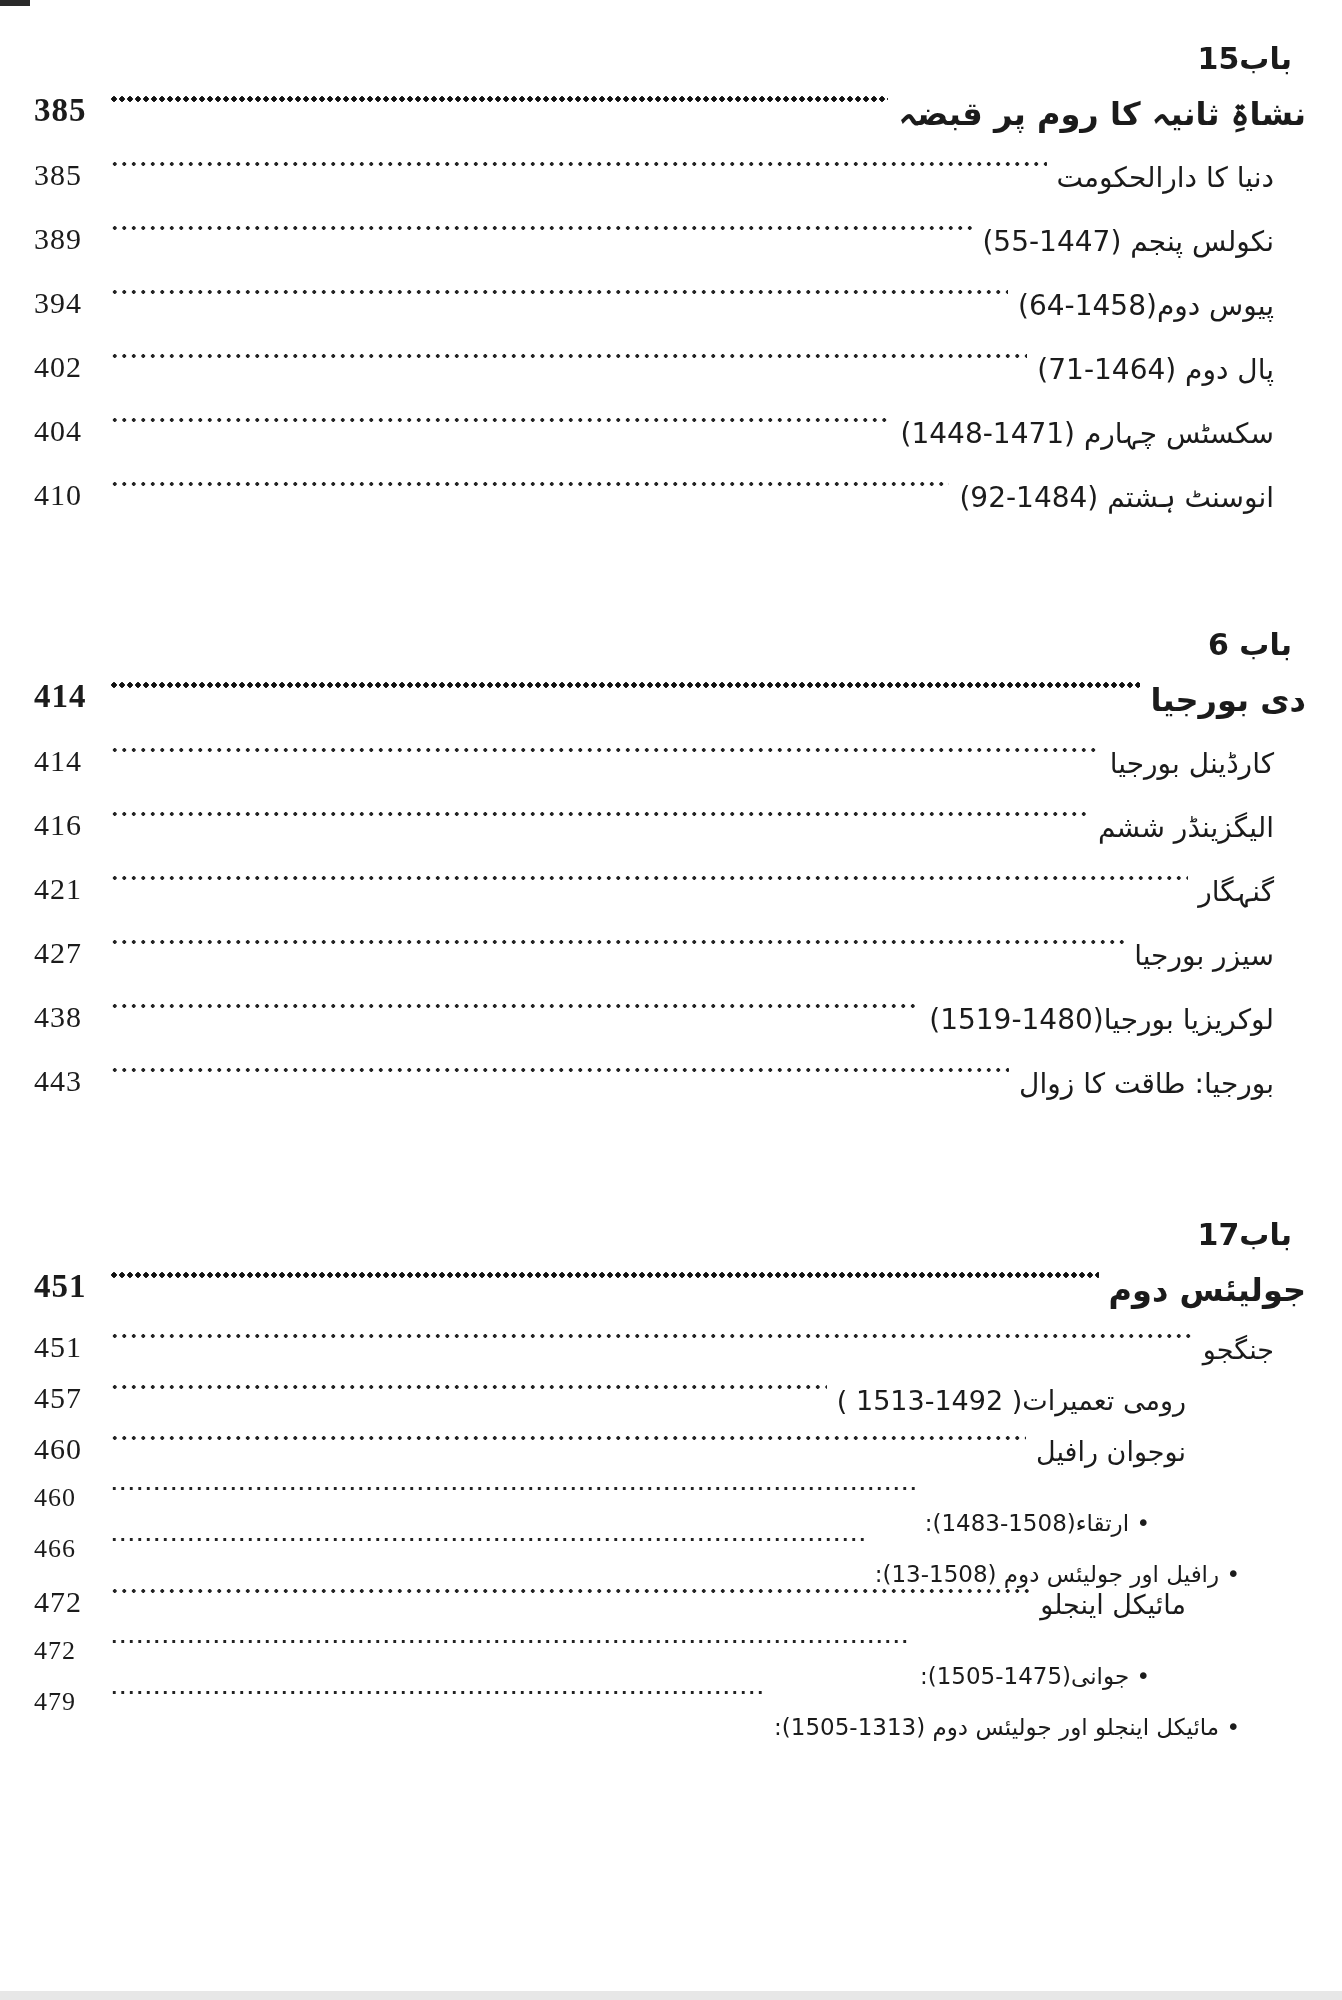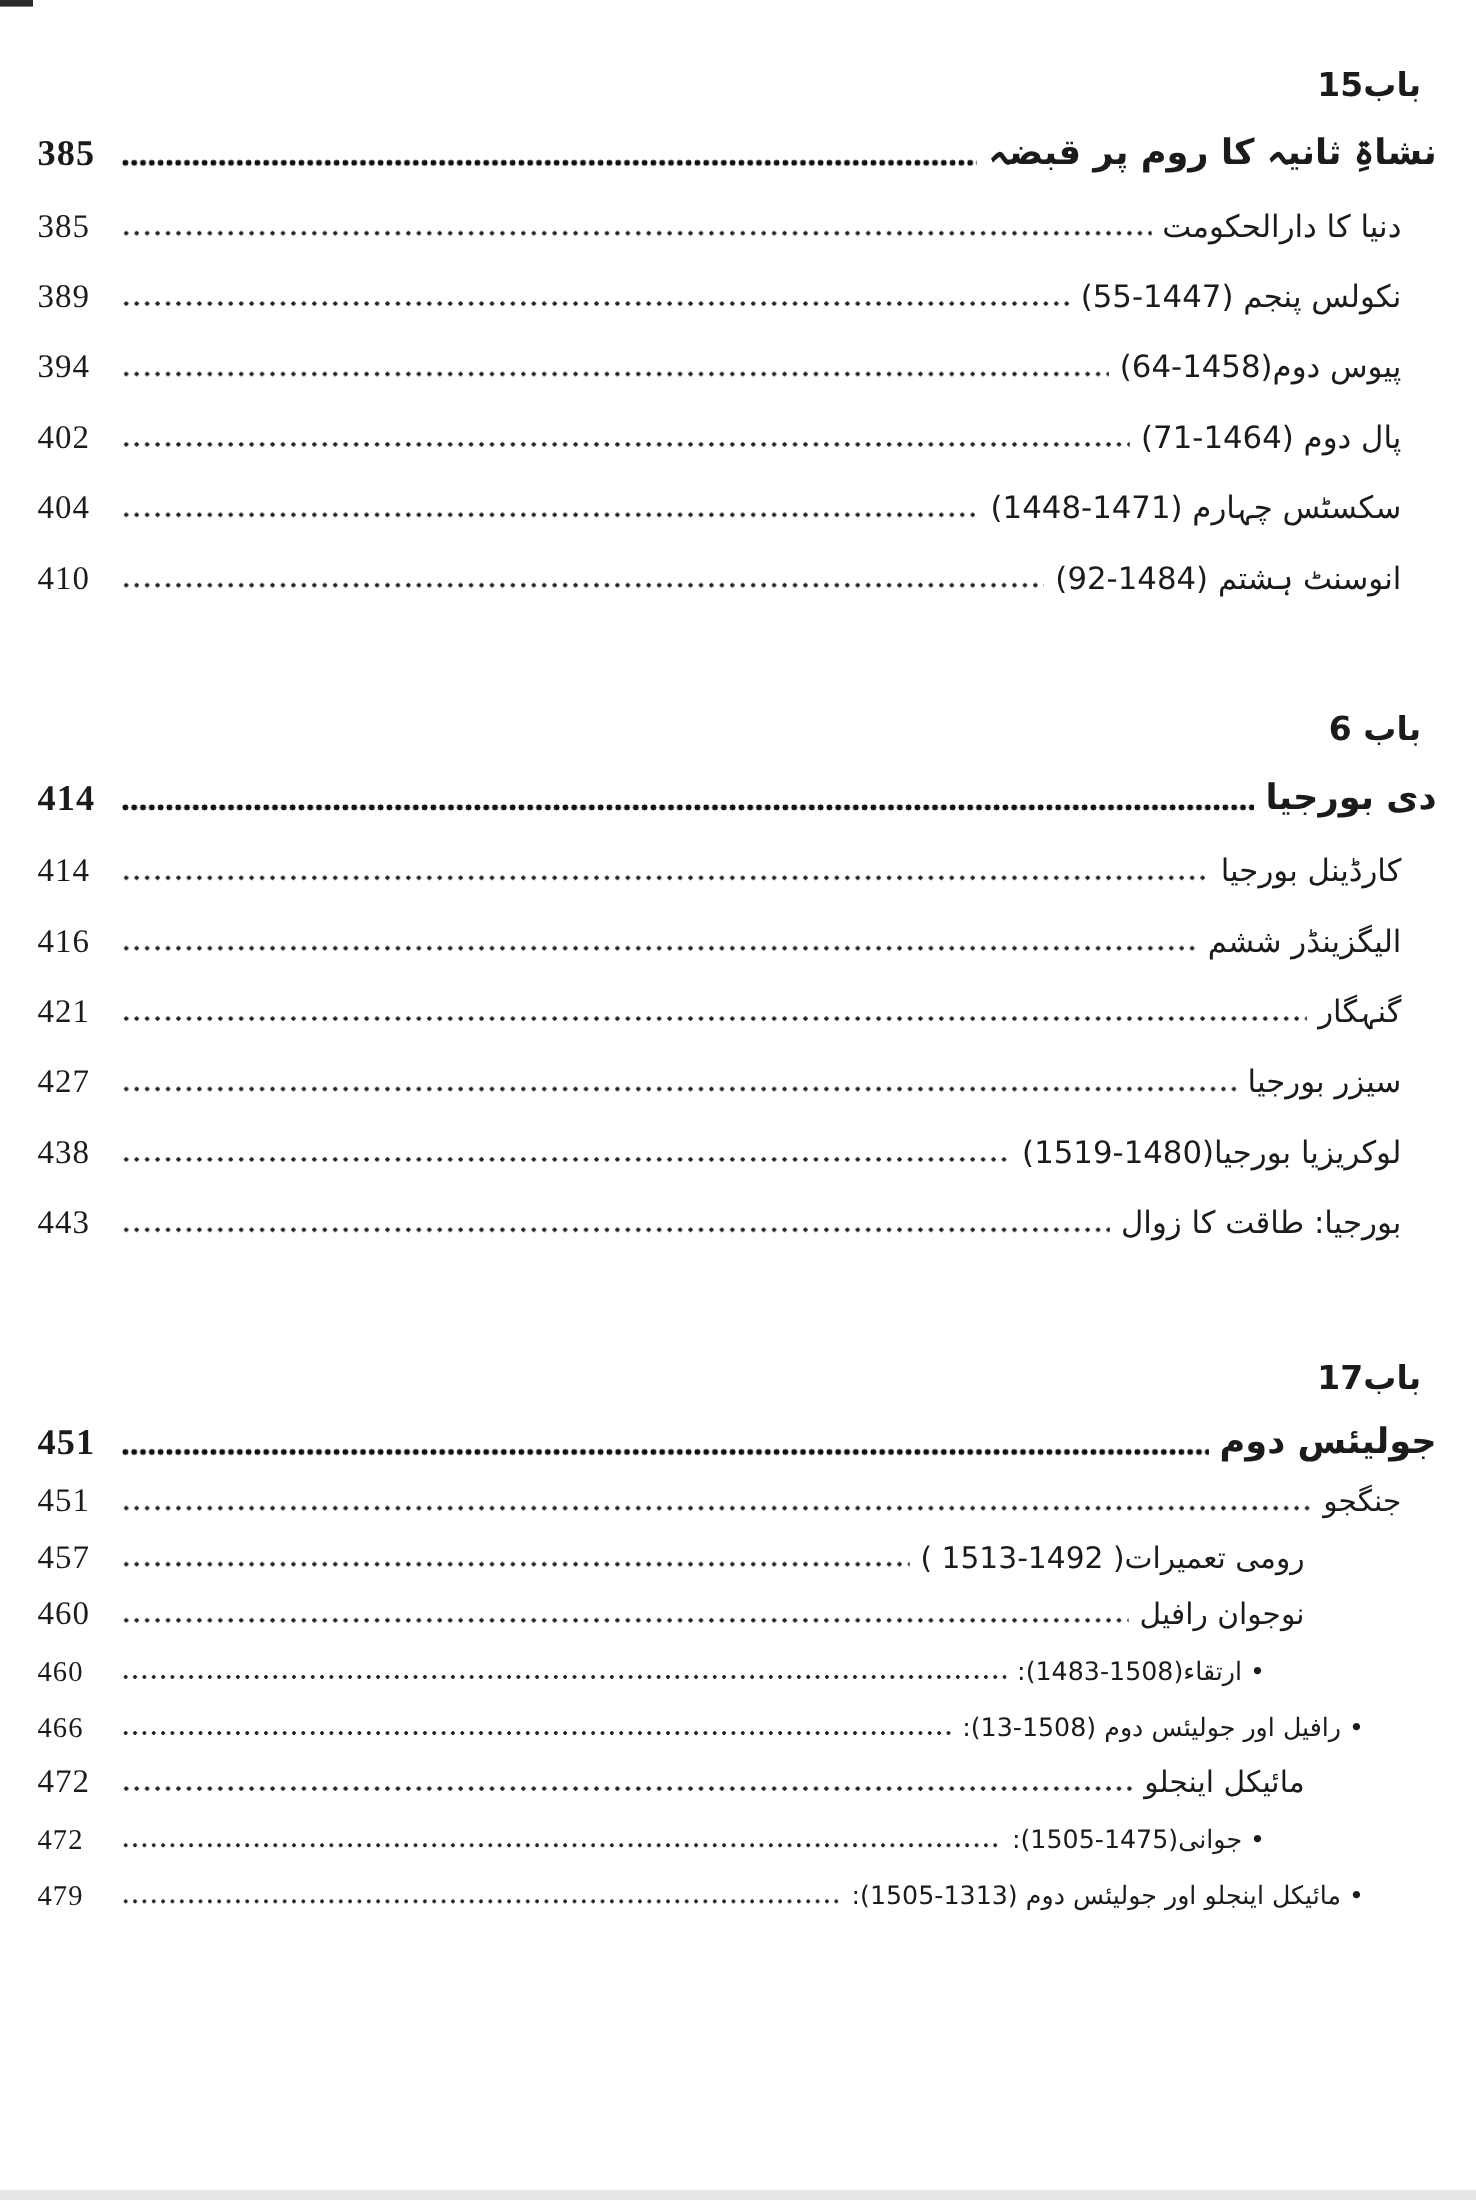--- a/index.html
+++ b/index.html
@@ -16,30 +16,30 @@
     font-family: "Liberation Serif", serif;
   }
   
   .artifact-top { position: absolute; top: 0; left: 0; width: 30px; height: 6px; background: #2a2a2a; }
   .artifact-bottom { position: absolute; bottom: 0; left: 0; width: 100%; height: 9px; background: #e7e7e7; }
 
   .chapter { }
   .chapter-16 { margin-top: 84px; }
   .chapter-17 { margin-top: 88px; }
 
-  .bab-row { height: 52px; display: flex; justify-content: flex-end; align-items: flex-end; padding-right: 16px; }
+  .bab-row { height: 52px; display: flex; justify-content: flex-end; align-items: flex-start; padding-right: 16px; }
   .bab {
     font-family: "DejaVu Sans", sans-serif;
     font-weight: bold;
     font-size: 30px;
     direction: rtl;
     line-height: 1.1;
   }
 
-  .row { height: 64px; display: flex; align-items: flex-end; }
+  .row { height: 64px; display: flex; align-items: flex-start; }
   .row.bold { height: 66px; }
   .tight .row { height: 51px; }
   .tight .row.bold { height: 62px; }
 
   .num {
     font-size: 30px;
     line-height: 1;
     min-width: 70px;
     text-align: left;
     margin-bottom: 3px;

